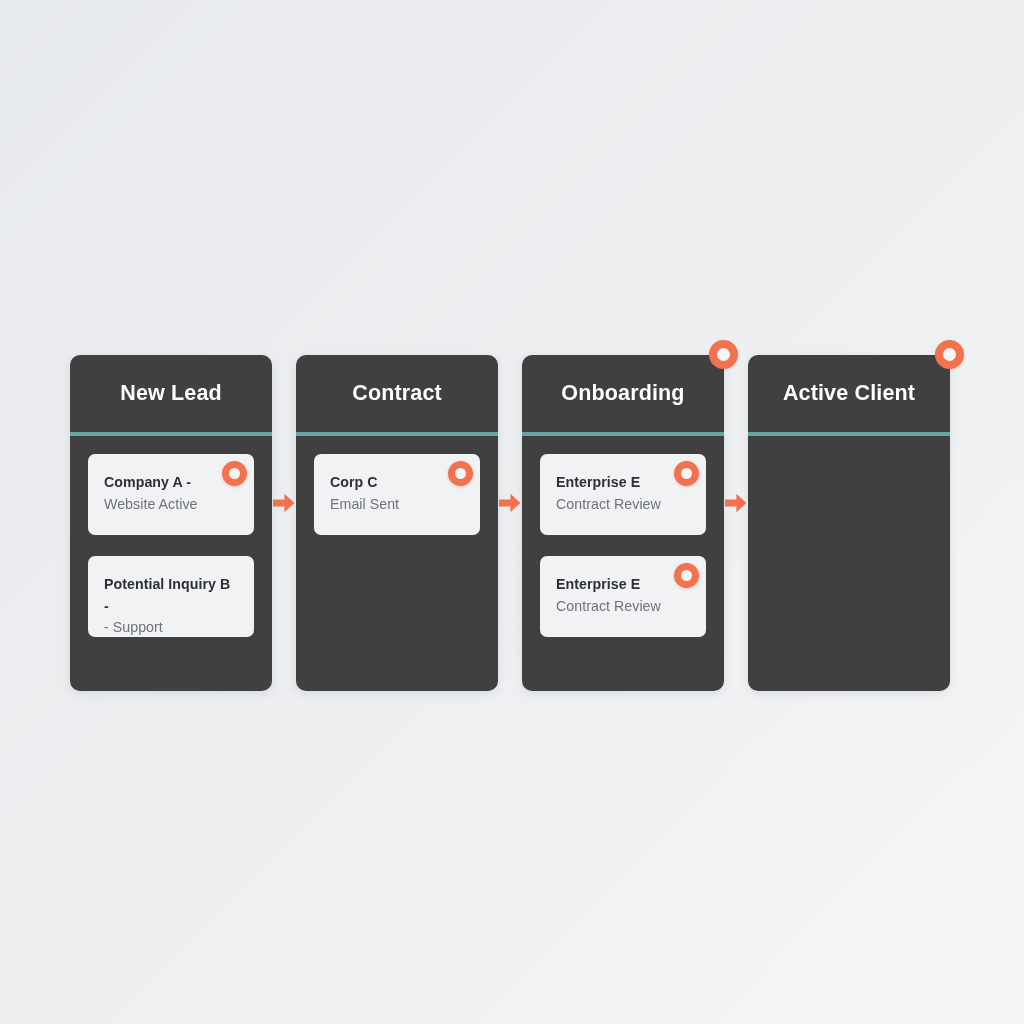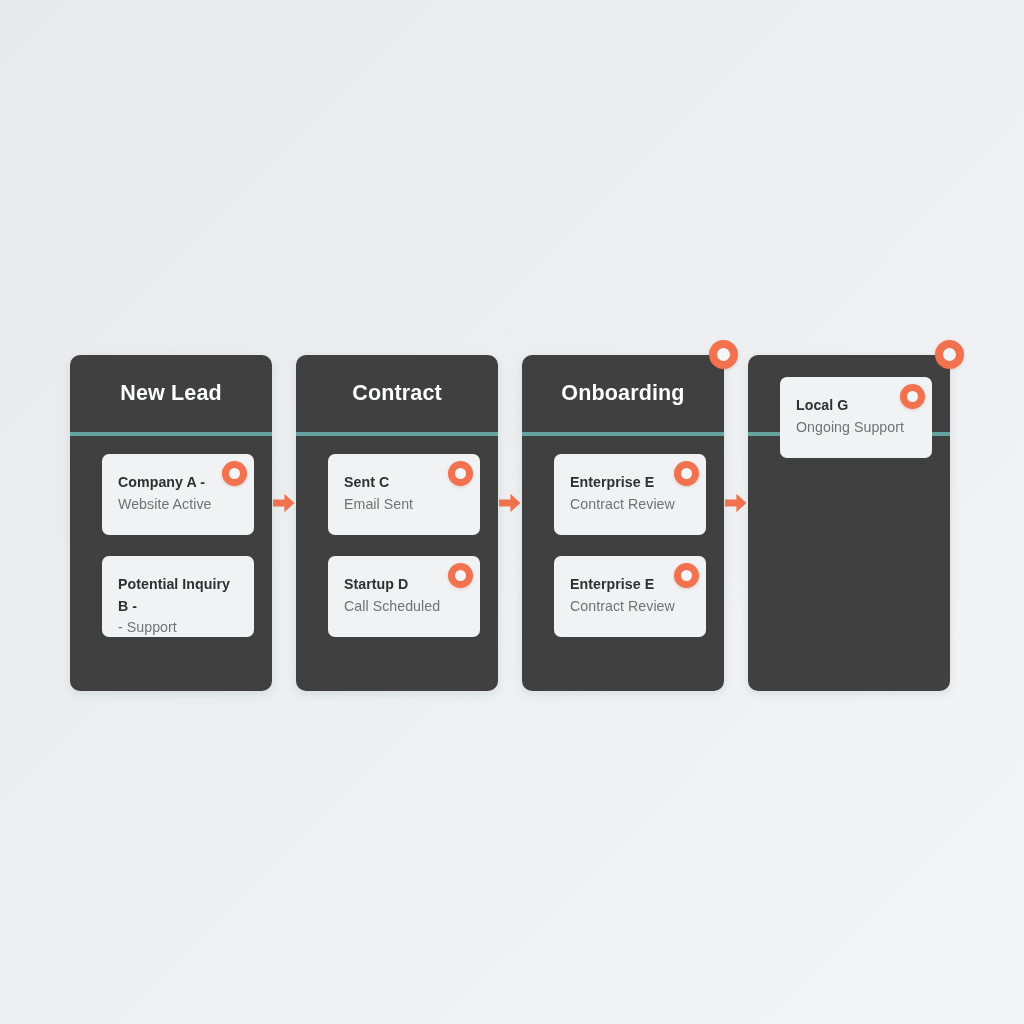--- a/index.html
+++ b/index.html
@@ -73,21 +73,20 @@
   }
 
   
   .card {
     position: relative;
     background: #f1f2f3;
     border-radius: 7px;
     height: 81px;
     padding: 18px 16px 0 16px;
     box-shadow: 0 2px 4px rgba(45,90,95,0.16);
-    margin-left: 14px;
   }
 
   .card-text {
     font-size: 14.2px;
     line-height: 21.5px;
     color: #6d7376;
     letter-spacing: 0.05px;
   }
 
   .card-text .lead {
@@ -179,25 +178,21 @@
         </svg>
       </div>
     </div>
     <div class="column">
       <div class="col-header">
         <div class="col-title">Contract</div>
       </div>
       <div class="col-divider"></div>
       <div class="card-stack">
         <div class="card">
-          <div class="card-text"><span class="lead">Sent C</span><br><span class="detail">Email Sent</span></div>
-          <div class="badge"></div>
-        </div>
-        <div class="card">
-          <div class="card-text"><span class="lead">Startup D</span><br><span class="detail">Call Scheduled</span></div>
+          <div class="card-text"><span class="lead">Corp C</span><br><span class="detail">Email Sent</span></div>
           <div class="badge"></div>
         </div>
       </div>
     </div>
     <div class="connector">
       <div class="arrow">
         <svg width="22" height="20" viewBox="0 0 22 20" aria-hidden="true">
           <path d="M0 6.6 H11.4 V0.8 L21.4 10 L11.4 19.2 V13.4 H0 Z" fill="currentColor"></path>
         </svg>
       </div>
@@ -220,22 +215,21 @@
       </div>
     </div>
     <div class="connector">
       <div class="arrow">
         <svg width="22" height="20" viewBox="0 0 22 20" aria-hidden="true">
           <path d="M0 6.6 H11.4 V0.8 L21.4 10 L11.4 19.2 V13.4 H0 Z" fill="currentColor"></path>
         </svg>
       </div>
     </div>
     <div class="column">
+      <div class="col-header">
+        <div class="col-title">Active Client</div>
+      </div>
       <div class="col-divider"></div>
       <div class="badge"></div>
       <div class="card-stack">
-        <div class="card">
-          <div class="card-text"><span class="lead">Local G</span><br><span class="detail">Ongoing Support</span></div>
-          <div class="badge"></div>
-        </div>
       </div>
     </div>
   </div>
 
 </body></html>

